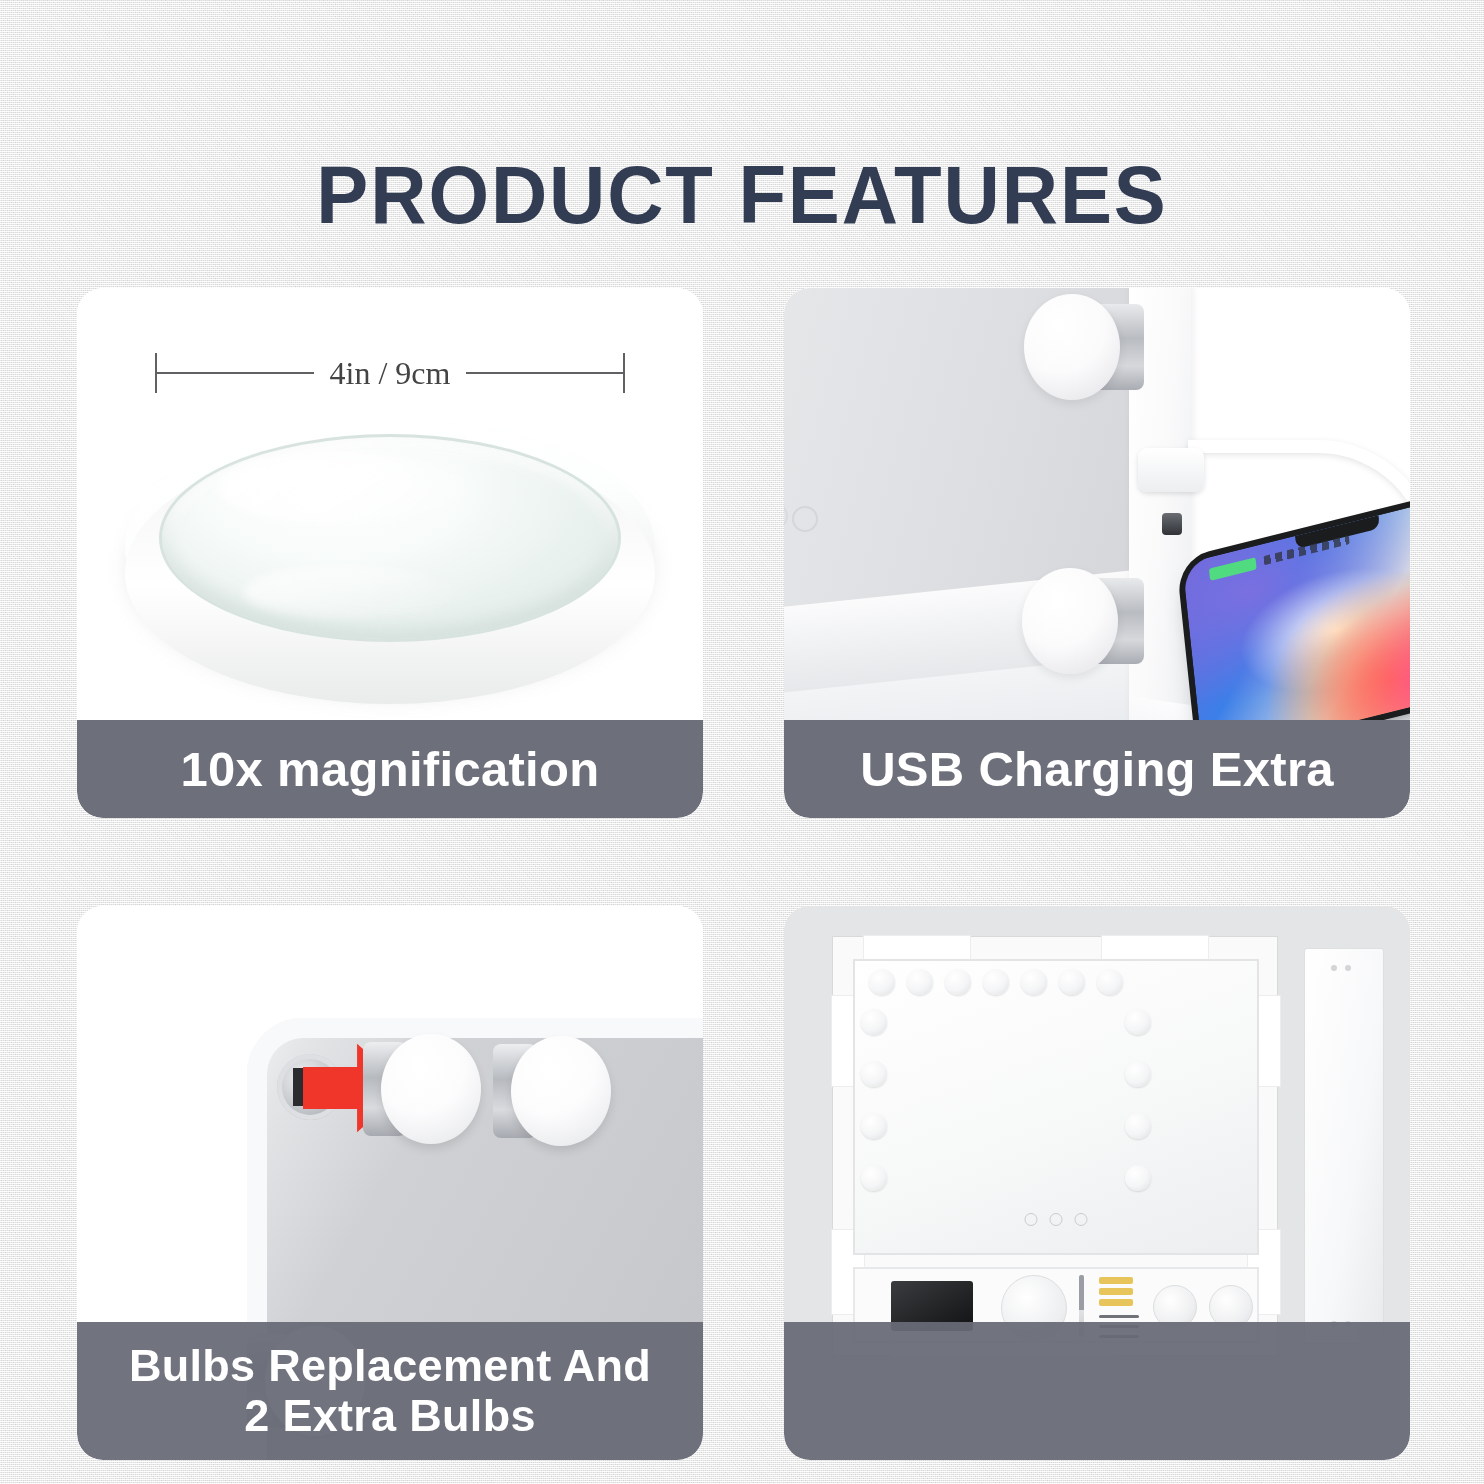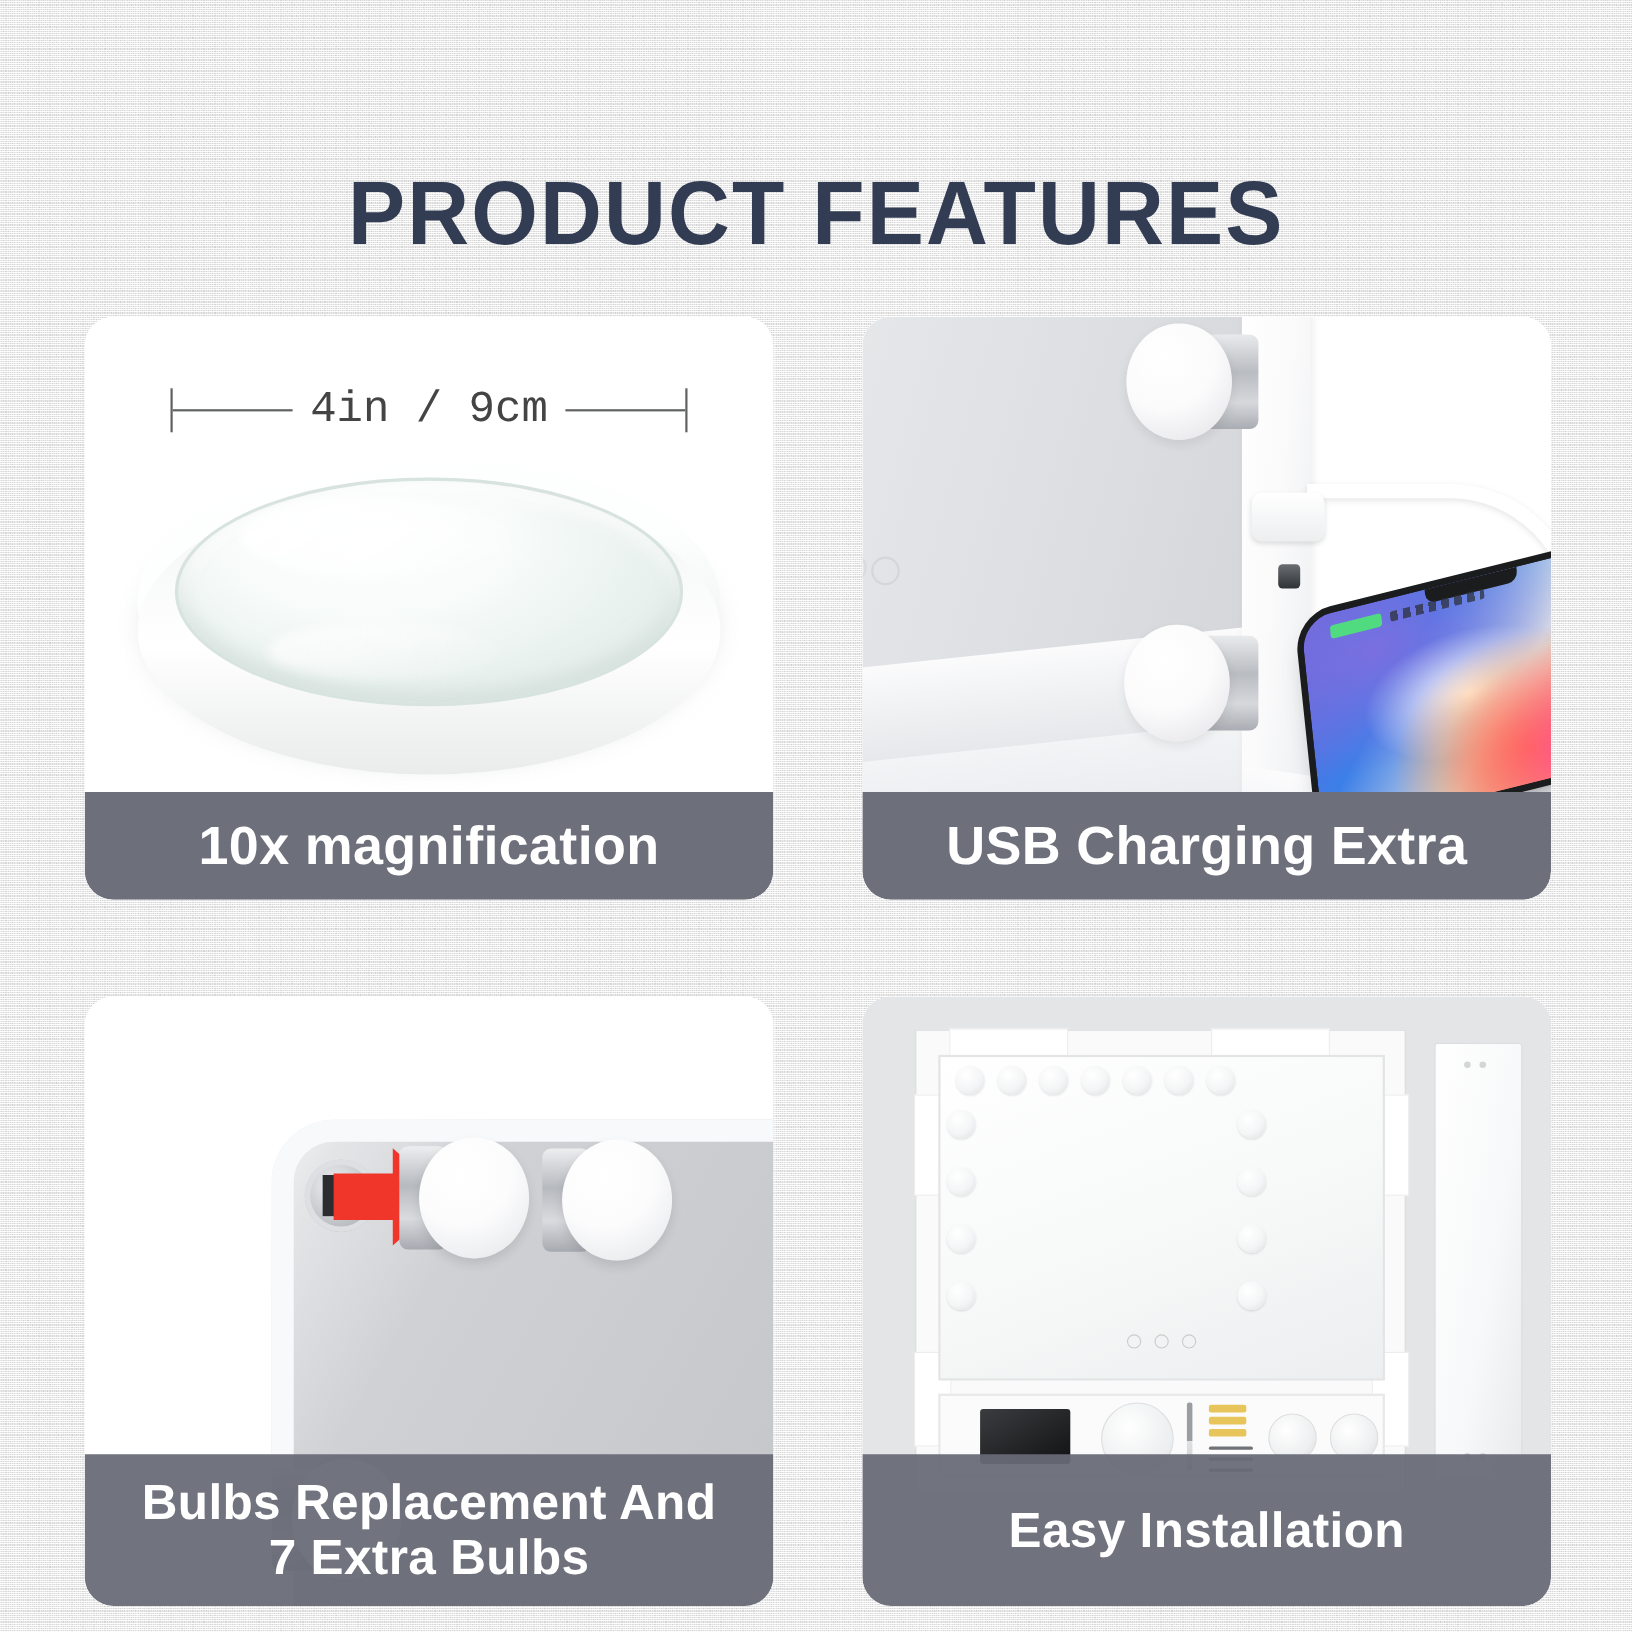--- a/index.html
+++ b/index.html
@@ -125,22 +125,22 @@
 
   
   .dim-row{
     position:absolute; left:78px; top:62px;
     width:470px; height:46px;
     display:flex; align-items:center;
   }
   .dim-cap{ width:2px; height:40px; background:#5f6163; flex:none; }
   .dim-line{ height:2px; background:#5f6163; flex:1; }
   .dim-label{
-    font-size:40px; color:#444; padding:0 16px; white-space:nowrap;
-    font-family:Liberation Mono, monospace;
+    font-size:32px; color:#444; padding:0 16px; white-space:nowrap;
+    font-family:Liberation Serif, serif;
   }
 
   .lens-wrap{
     position:absolute; left:48px; top:128px;
     width:530px; height:290px;
   }
   .lens-body{
     position:absolute; left:0; top:0;
     width:530px; height:262px;
     border-radius:50%;
@@ -569,21 +569,21 @@
           </div>
           <div class="b3 b3-3">
             <div class="rim"></div>
             <div class="globe"></div>
           </div>
         </div>
       </div>
 
       <div class="caption two-line">
         <span>Bulbs Replacement And</span>
-        <span>7 Extra Bulbs</span>
+        <span>2 Extra Bulbs</span>
       </div>
     </div>
 
     <div class="card c4">
       <div class="card-media">
         <div class="m4">
 
           <div class="box-outer">
             <div class="foam" style="left:30px;  top:-2px; width:108px; height:34px;"></div>
             <div class="foam" style="left:268px; top:-2px; width:108px; height:34px;"></div>
@@ -635,18 +635,17 @@
             <div class="side-dot" style="left:26px; top:16px;"></div>
             <div class="side-dot" style="left:40px; top:16px;"></div>
             <div class="side-dot" style="left:26px; top:372px;"></div>
             <div class="side-dot" style="left:40px; top:372px;"></div>
           </div>
 
         </div>
       </div>
 
       <div class="caption two-line">
-        <span>Easy Installation</span>
       </div>
     </div>
 
   </div>
 </div>
 
 </body></html>

